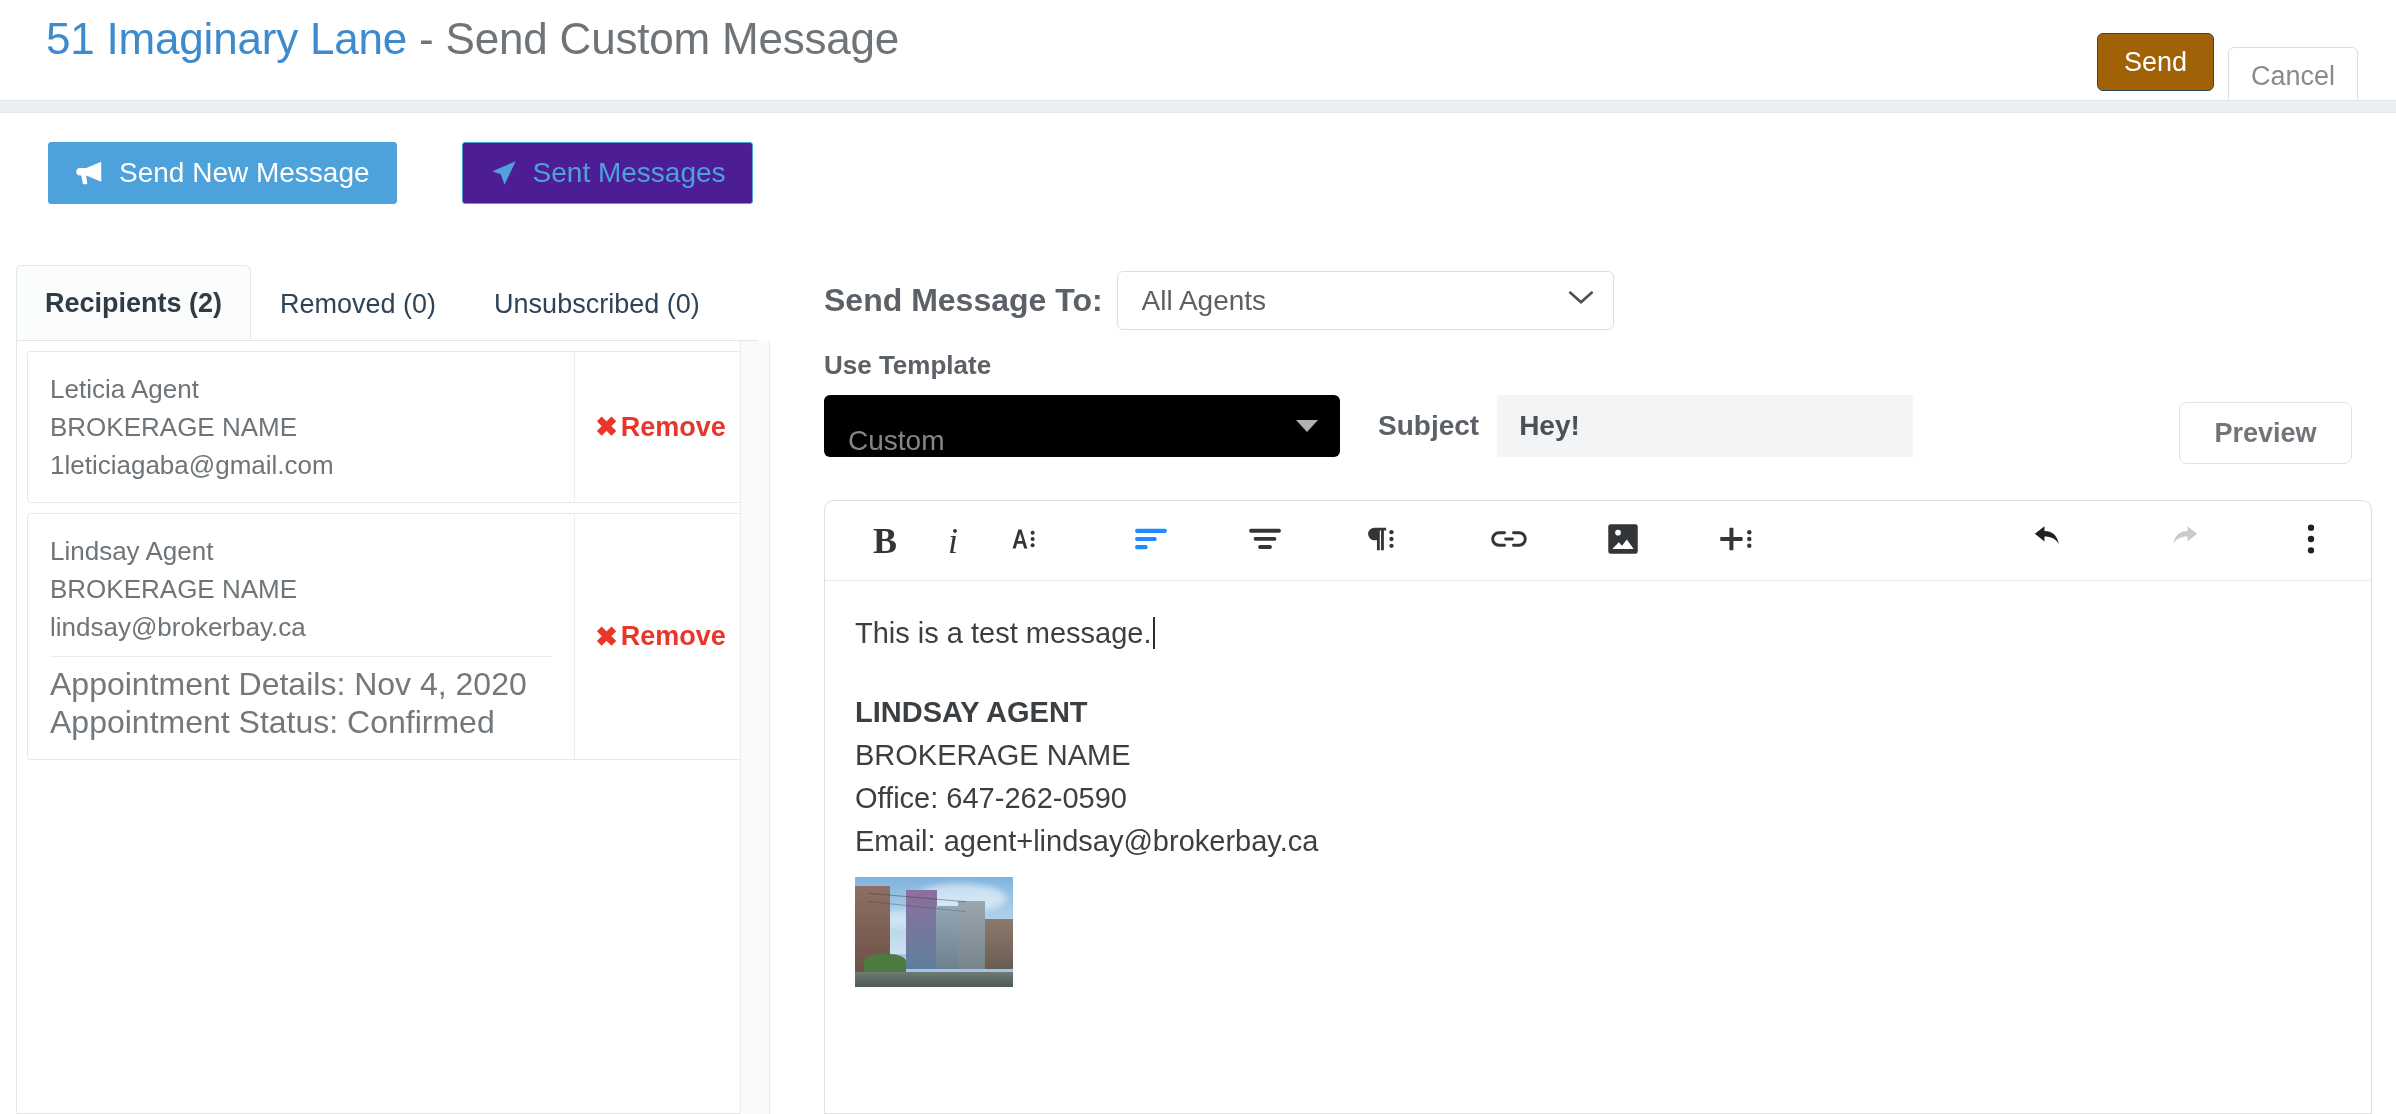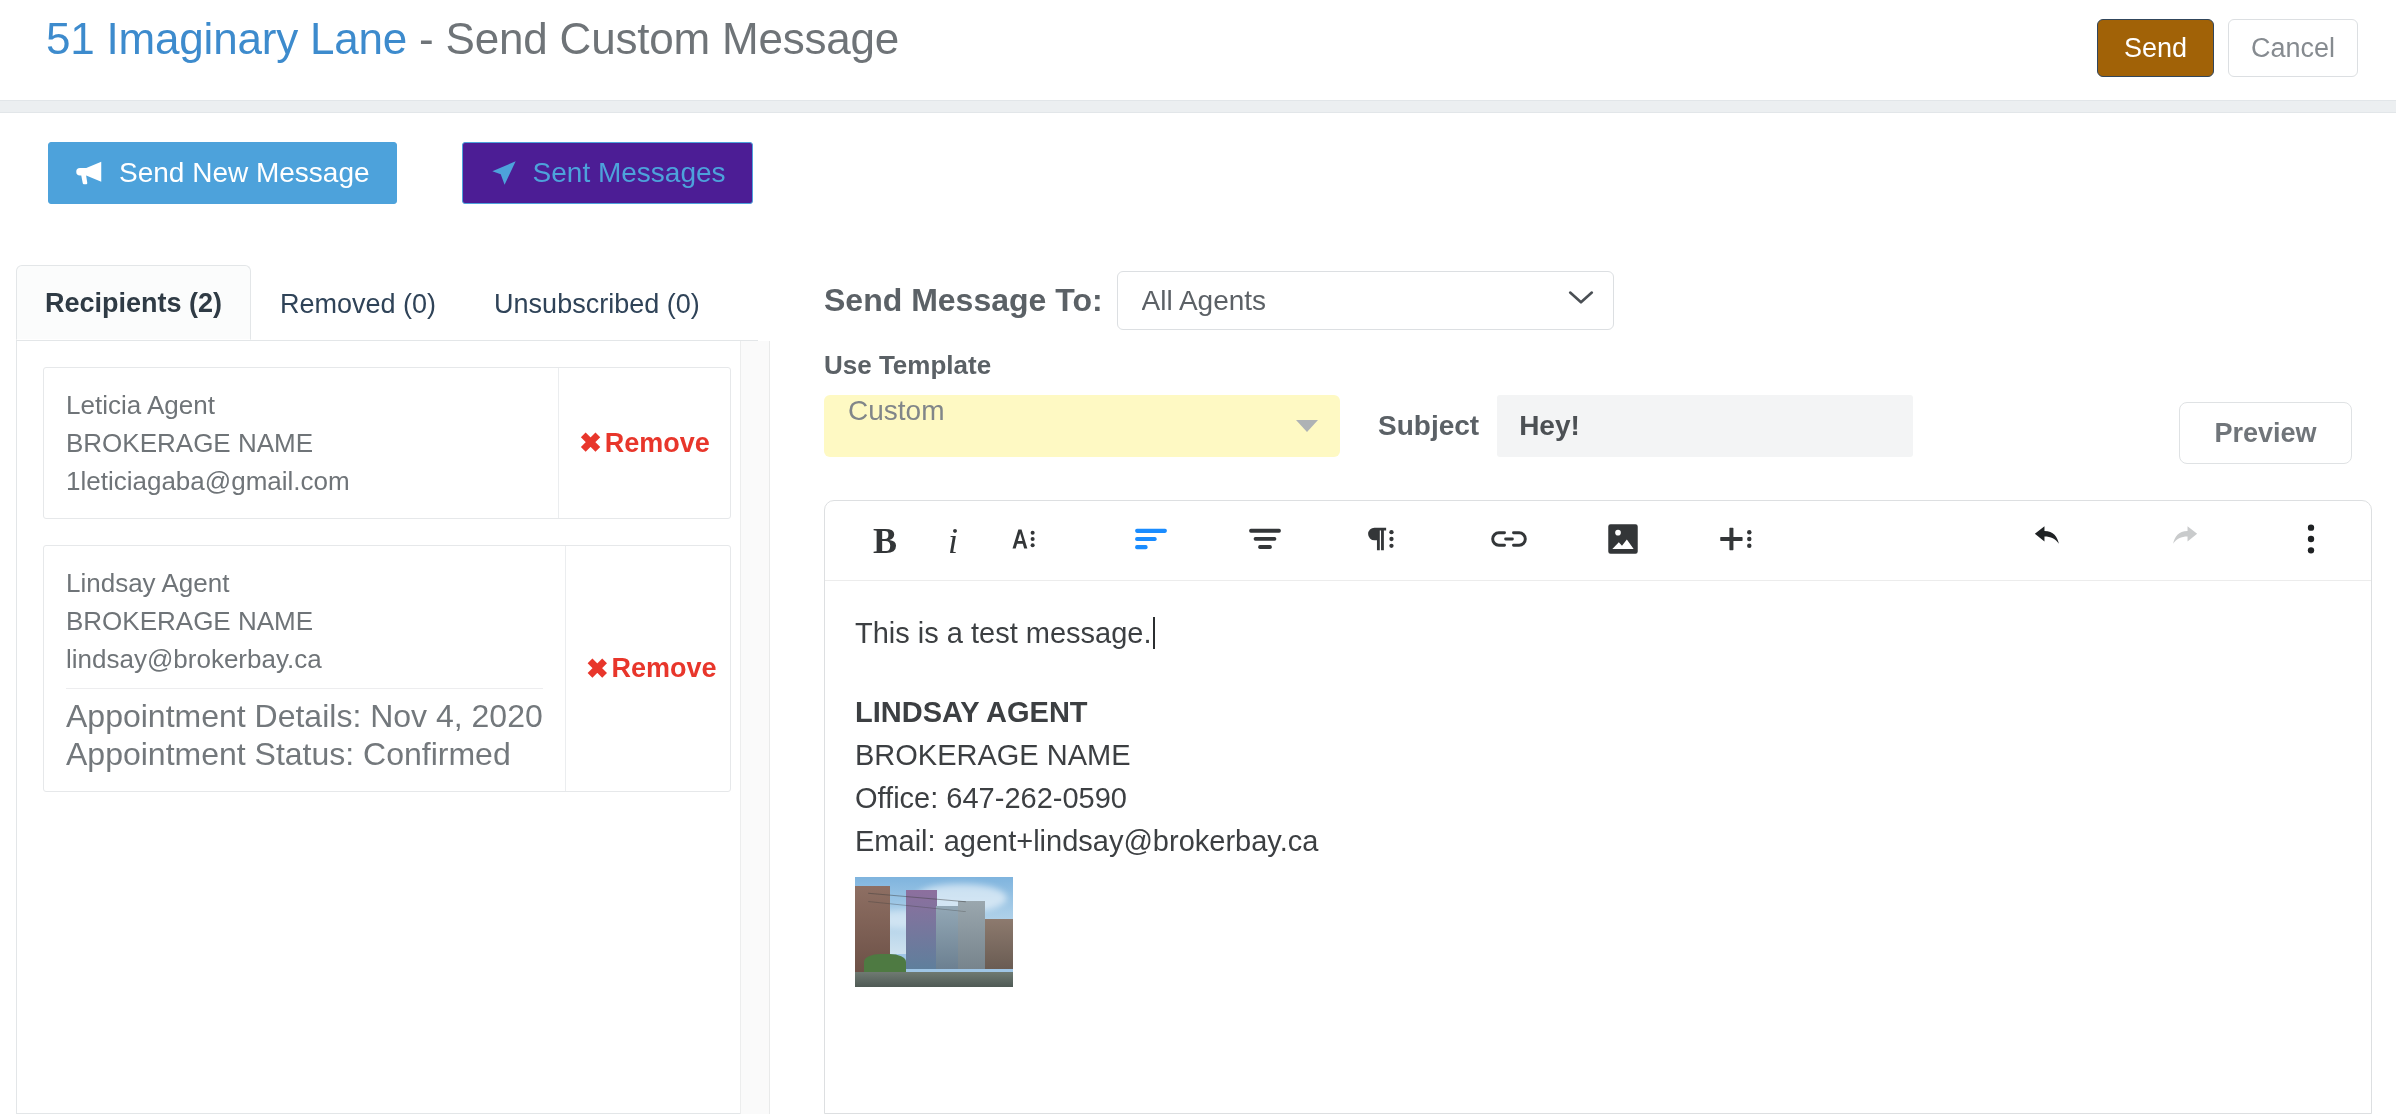--- a/index.html
+++ b/index.html
@@ -31,21 +31,21 @@
   .btn-send {
     background:#a16207; color:#ffffff; border:1px solid #31465c;
     border-radius:6px; font-size:27px; font-weight:400;
     padding:0 26px; height:58px; line-height:56px;
     font-family:"Liberation Sans", sans-serif; cursor:pointer;
   }
   .btn-cancel {
     background:#ffffff; color:#868b90; border:1px solid #dcdfe2;
     border-radius:6px; font-size:27px; font-weight:400;
     padding:0 22px; height:58px; line-height:56px;
-    font-family:"Liberation Sans", sans-serif; cursor:pointer;
+    font-family:"Liberation Sans", sans-serif; cursor:pointer;margin-top:28px;
   }
   .header-band {
     position:absolute; left:0; top:100px; width:2396px; height:13px;
     background:#eceff1; border-top:1px solid #e2e6e9; border-bottom:1px solid #e2e6e9;
   }
 
   
   .mode-row { position:absolute; left:48px; top:142px; display:flex; gap:65px; }
   .mode-btn {
     display:flex; align-items:center; gap:14px;
@@ -75,21 +75,21 @@
   .panel-body {
     position:absolute; left:16px; top:76px; width:742px; height:773px;
     border-left:1px solid #e3e6e8; border-right:1px solid #e3e6e8;
     border-bottom:1px solid #e3e6e8; background:#fff;
   }
   .rail {
     position:absolute; left:740px; top:76px; width:30px; height:773px;
     background:#fafafa; border-left:1px solid #eceded; border-right:1px solid #e9eaea;
   }
   .rcard {
-    margin:26px; border:1px solid #e6e8ea; border-radius:3px; background:#fff;
+    margin:10px; border:1px solid #e6e8ea; border-radius:3px; background:#fff;
     display:flex; align-items:stretch; position:relative;
   }
   .rcard-info { flex:1 1 auto; padding:18px 22px 18px 22px; }
   .rcard-line {
     font-size:26px; color:#6f7478; line-height:38px; white-space:nowrap;
   }
   .rcard-appt { border-top:1px solid #ededef; margin-top:10px; padding-top:8px; }
   .rcard-appt .rcard-line { font-size:32px; color:#73787c; }
   .rcard-action {
     width:172px; flex:0 0 172px; border-left:1px solid #ebedef;
@@ -117,22 +117,22 @@
     position:absolute; right:20px; top:50%; transform:translateY(-50%);
     pointer-events:none; color:#4a4f54;
   }
 
   .use-template-label {
     margin-top:22px; font-size:26px; font-weight:bold; color:#5b6166;
   }
 
   .tpl-row { margin-top:14px; display:flex; align-items:center; }
   .tpl-select {
-    position:relative; width:516px; height:62px; background:#fef9c3;
-    border:none; border-radius:6px; display:flex; align-items:flex-start;
+    position:relative; width:516px; height:62px; background:#000000;
+    border:none; border-radius:6px; display:flex; align-items:flex-end;
     padding:0 24px; cursor:pointer;
   }
   .tpl-select .tpl-text { font-size:28px; color:#818689; }
   .tpl-caret {
     position:absolute; right:22px; top:50%; transform:translateY(-50%);
     width:0; height:0; border-left:11px solid transparent; border-right:11px solid transparent;
     border-top:12px solid #aeb2b5;
   }
   .subject-label {
     margin-left:38px; font-size:28px; font-weight:bold; color:#5b6166; white-space:nowrap;

